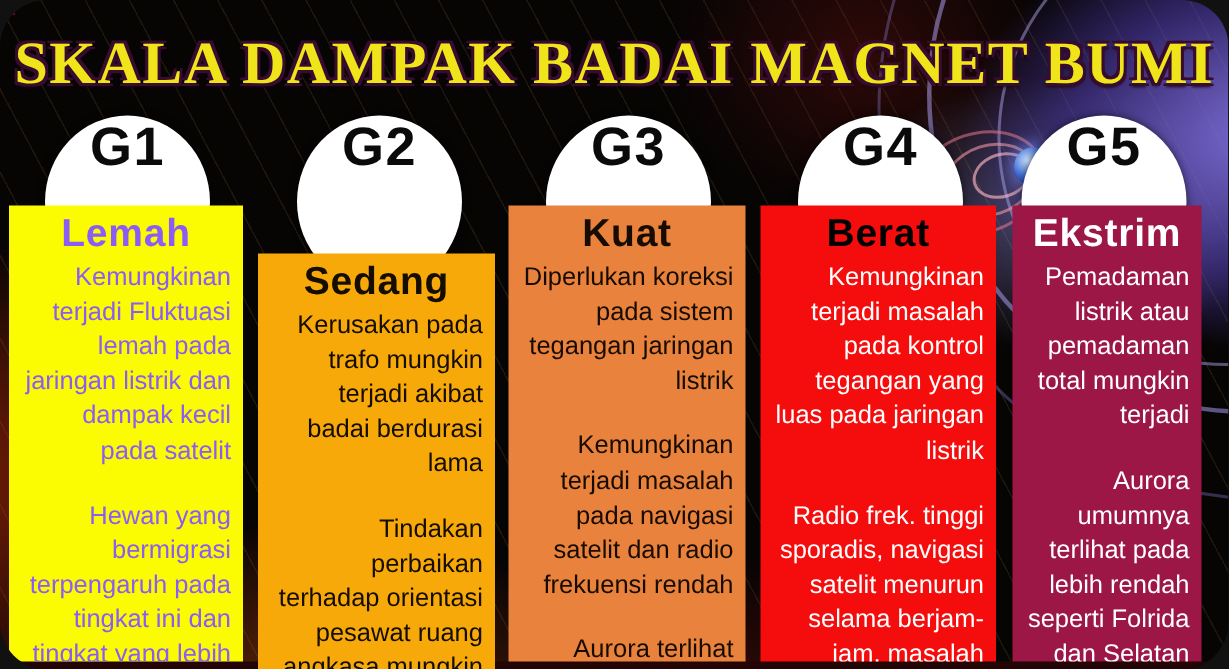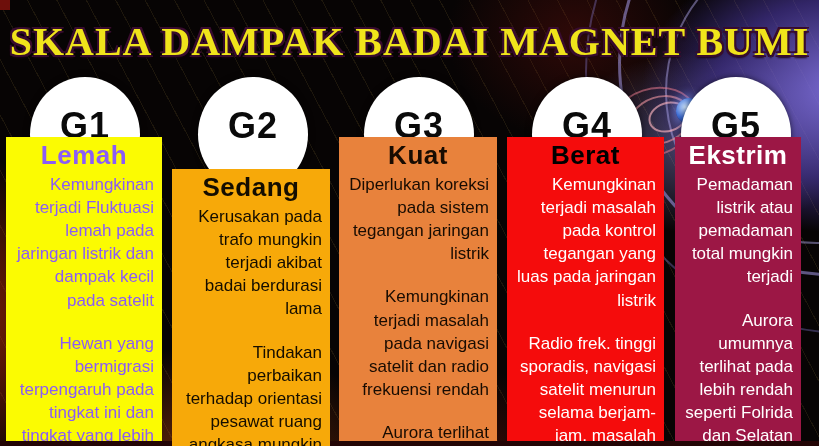--- a/index.html
+++ b/index.html
@@ -10,20 +10,21 @@
     font-family:"Liberation Sans", sans-serif;
     background-color:#070404;
     background-image:
       radial-gradient(ellipse 280px 200px at 103% 20%, rgba(130,115,225,0.95), rgba(85,65,185,0.55) 45%, rgba(40,30,110,0.0) 72%),
       radial-gradient(ellipse 210px 130px at 86% 32%, rgba(160,150,240,0.45), rgba(0,0,0,0) 70%),
       radial-gradient(ellipse 230px 270px at -5% 72%, rgba(190,45,8,0.70), rgba(0,0,0,0) 62%),
       radial-gradient(ellipse 280px 210px at 27% 106%, rgba(205,75,16,0.55), rgba(0,0,0,0) 62%),
       radial-gradient(ellipse 220px 190px at 56% 110%, rgba(150,25,10,0.45), rgba(0,0,0,0) 65%),
       radial-gradient(ellipse 180px 150px at 70% 8%, rgba(120,20,15,0.35), rgba(0,0,0,0) 70%),
       repeating-linear-gradient(62deg, rgba(0,0,0,0) 0 25px, rgba(175,145,65,0.13) 25px 26px);
+    border-radius: 31px;
   }
   .corner-red{position:absolute;left:0;top:0;width:10px;height:10px;background:#6e0f0b;}
   .bottom-strip{position:absolute;left:0;top:441px;width:819px;height:5px;background:#230505;}
   
   .arc{position:absolute;border-radius:50%;border:2px solid rgba(165,155,235,0.55);}
   .arc1{width:420px;height:420px;left:618px;top:-150px;border-width:3px;}
   .arc2{width:520px;height:520px;left:585px;top:-190px;border-color:rgba(140,130,220,0.35);}
   .arc3{width:300px;height:300px;left:665px;top:-60px;border-color:rgba(185,175,245,0.45);}
   .ring{position:absolute;border-radius:50%;border:2px solid rgba(230,120,140,0.55);}
   .ring1{width:86px;height:64px;left:608px;top:88px;transform:rotate(-18deg);}
@@ -46,21 +47,21 @@
       0 3px 2px #1a0516;
     z-index:3;
   }
   .badge{
     position:absolute;top:77px;width:110px;height:115px;
     background:#ffffff;border-radius:50%;
     z-index:1;text-align:center;
     box-shadow:0 0 6px rgba(0,0,0,0.6);
   }
   .badge-label{
-    display:inline-block;margin-top:28px;
+    display:inline-block;margin-top:0;
     font-size:36px;font-weight:bold;color:#0a0a0a;
     letter-spacing:1px;
   }
   .b1{left:30px;} .b2{left:198px;} .b3{left:364px;} .b4{left:532px;} .b5{left:681px;}
   .col{
     position:absolute;top:137px;height:304px;
     z-index:2;box-sizing:border-box;
     padding:3px 8px 6px 8px;
     overflow:hidden;
   }

